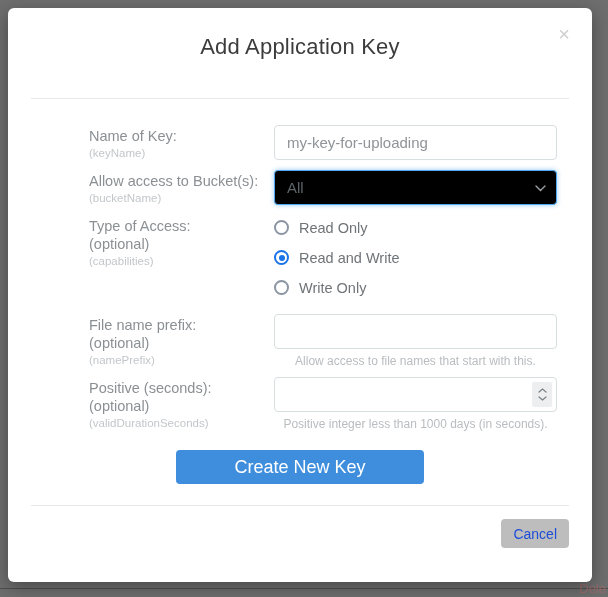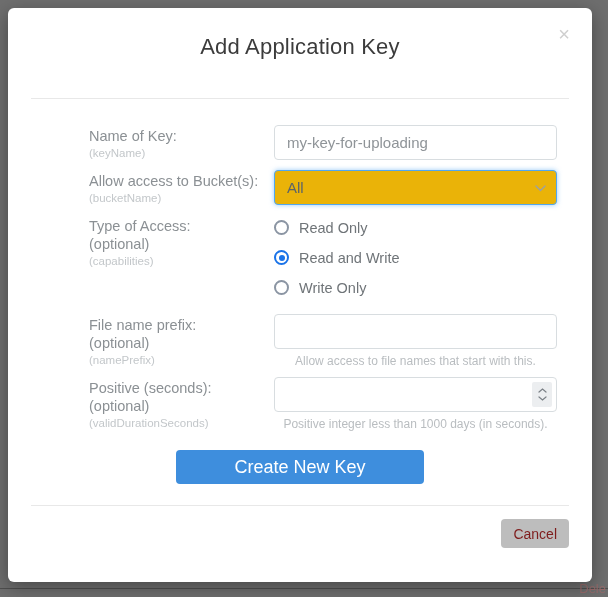--- a/index.html
+++ b/index.html
@@ -161,21 +161,21 @@
   }
   .select-input {
     width: 283px;
     height: 35px;
     border: 1px solid #51a7f0;
     border-radius: 4px;
     padding: 0 28px 0 12px;
     font-size: 15px;
     color: #5c6468;
     font-family: "Liberation Sans", sans-serif;
-    background: #eab308;
+    background: #000000;
     box-shadow: 0 0 5px rgba(70,160,240,.55);
     outline: none;
     -webkit-appearance: none;
     -moz-appearance: none;
     appearance: none;
   }
   .select-chevron {
     position: absolute;
     right: 11px;
     top: 13px;
@@ -284,21 +284,21 @@
     display: flex;
     justify-content: flex-end;
     padding: 13px 23px 0 23px;
   }
   #cancel-button {
     min-width: 62px;
     height: 29px;
     background: #bdbdbd;
     border: none;
     border-radius: 4px;
-    color: #7f1d1d;
+    color: #1d4ed8;
     font-size: 14px;
     font-family: "Liberation Sans", sans-serif;
     padding: 0 12px;
     cursor: pointer;
   }
 </style>
 </head>
 <body>
 
 <div id="bg-page">

